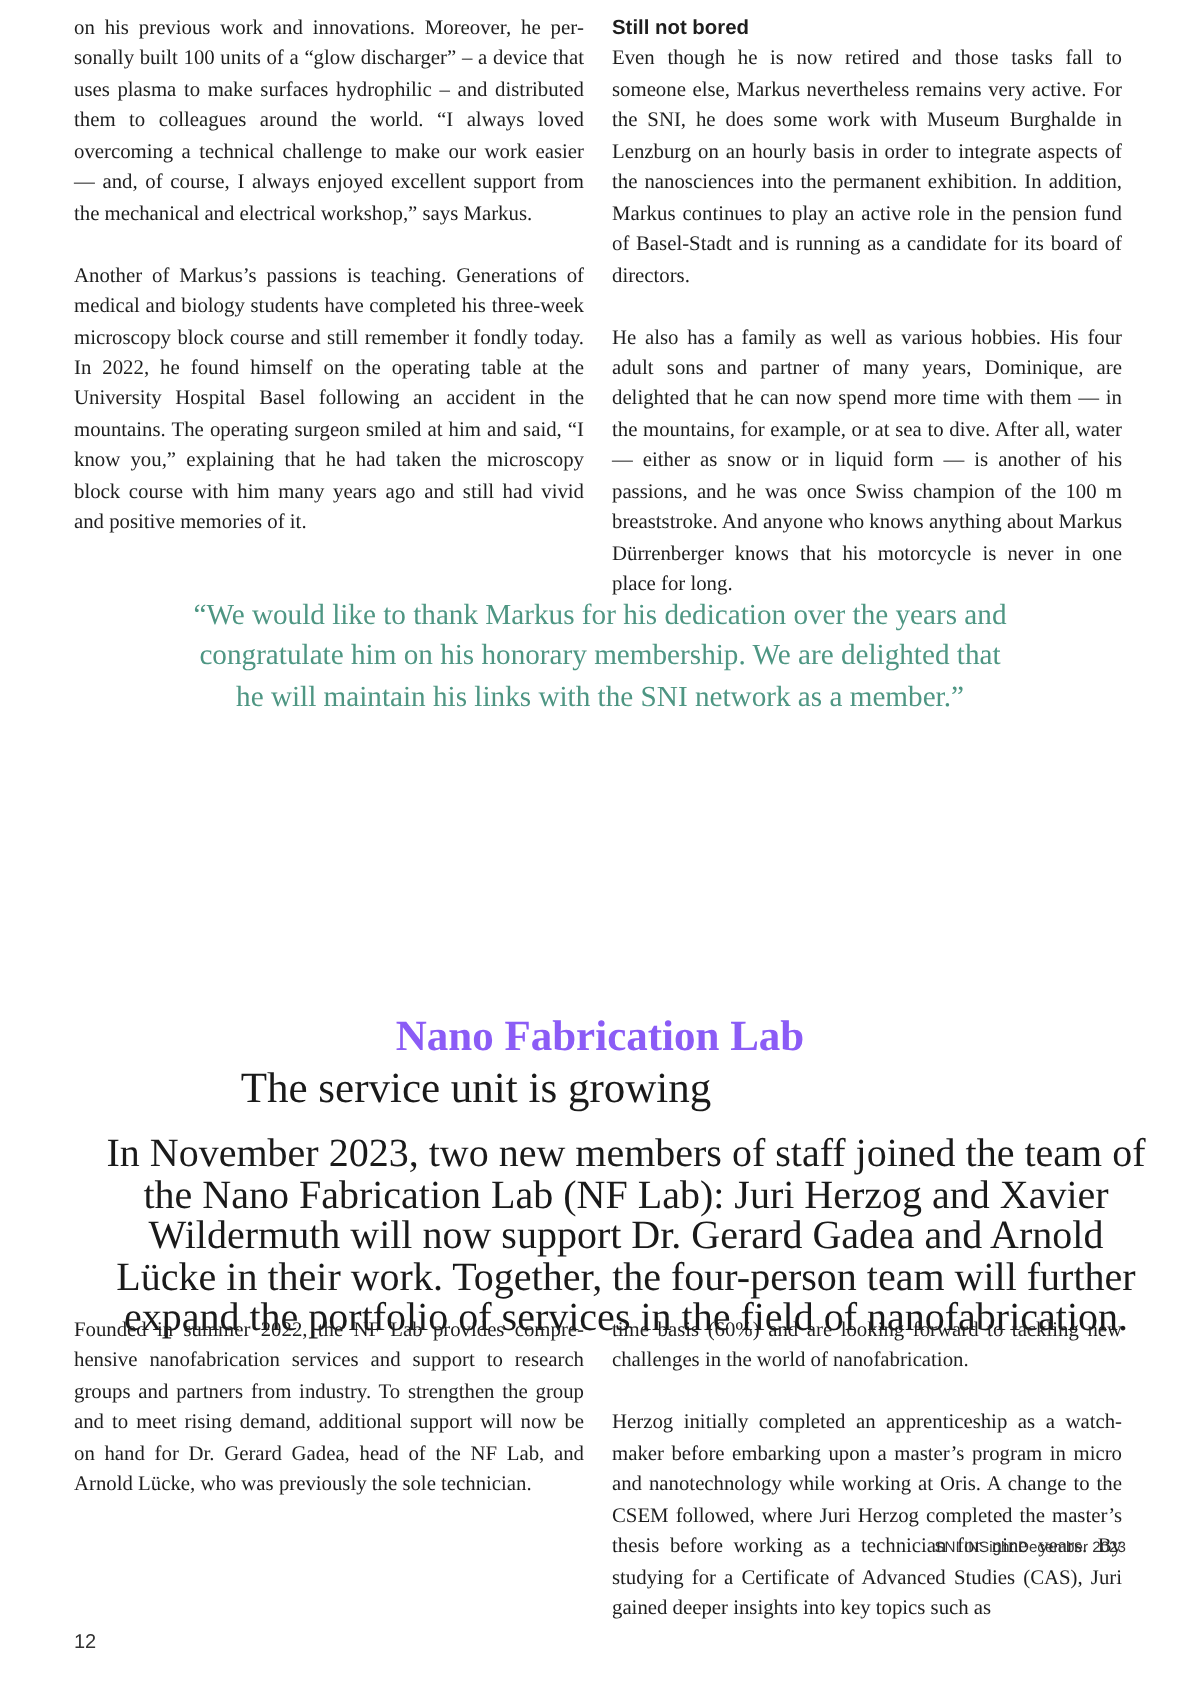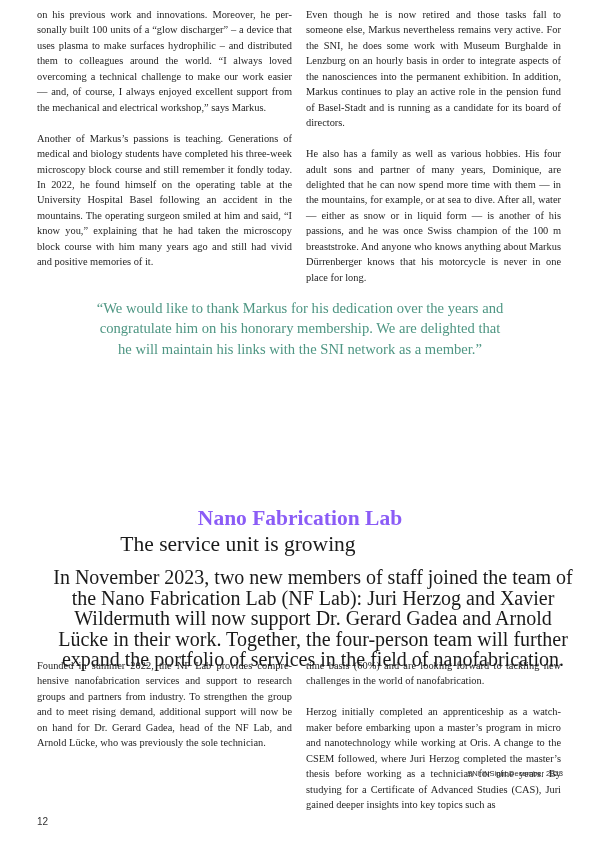--- a/index.html
+++ b/index.html
@@ -44,20 +44,21 @@
 </style>
 </head>
 <body>
 
 <div class="col col-left top-left serif">
   <p>on his previous work and innovations. Moreover, he per­sonally built 100 units of a “glow discharger” – a device that uses plasma to make surfaces hydrophilic – and dis­tributed them to colleagues around the world. “I always loved overcoming a technical challenge to make our work easier — and, of course, I always enjoyed excellent support from the mechanical and electrical workshop,” says Markus.</p>
   <p>Another of Markus’s passions is teaching. Generations of medical and biology students have completed his three-week microscopy block course and still remember it fondly today. In 2022, he found himself on the operating table at the University Hospital Basel following an acci­dent in the mountains. The operating surgeon smiled at him and said, “I know you,” explaining that he had taken the microscopy block course with him many years ago and still had vivid and positive memories of it.</p>
 </div>
 
 <div class="col col-right top-right serif">
+  <h3 class="subhead">Still not bored</h3>
   <p style="margin-top:0">Even though he is now retired and those tasks fall to someone else, Markus nevertheless remains very active. For the SNI, he does some work with Museum Burghalde in Lenzburg on an hourly basis in order to integrate as­pects of the nanosciences into the permanent exhibition. In addition, Markus continues to play an active role in the pension fund of Basel-Stadt and is running as a candidate for its board of directors.</p>
   <p>He also has a family as well as various hobbies. His four adult sons and partner of many years, Dominique, are delighted that he can now spend more time with them — in the mountains, for example, or at sea to dive. After all, water — either as snow or in liquid form — is another of his passions, and he was once Swiss champion of the 100 m breaststroke. And anyone who knows anything about Markus Dürrenberger knows that his motorcycle is never in one place for long.</p>
 </div>
 
 <div class="pullquote serif" style="color: rgb(78, 150, 131);">“We would like to thank Markus for his dedication over the years and congratulate him on his honorary membership. We are delighted that he will maintain his links with the SNI network as a member.”</div>
 
 <h1 class="article-title serif" style="margin:0">Nano Fabrication Lab</h1>
 <h2 class="article-subtitle serif" style="margin:0;font-weight:normal">The service unit is growing</h2>
 <p class="lead serif" style="margin:0">In November 2023, two new members of staff joined the team of the Nano Fabrica­tion Lab (NF Lab): Juri Herzog and Xavier Wildermuth will now support Dr. Gerard Gadea and Arnold Lücke in their work. Together, the four-person team will further expand the portfolio of services in the field of nanofabrication.</p>
 

